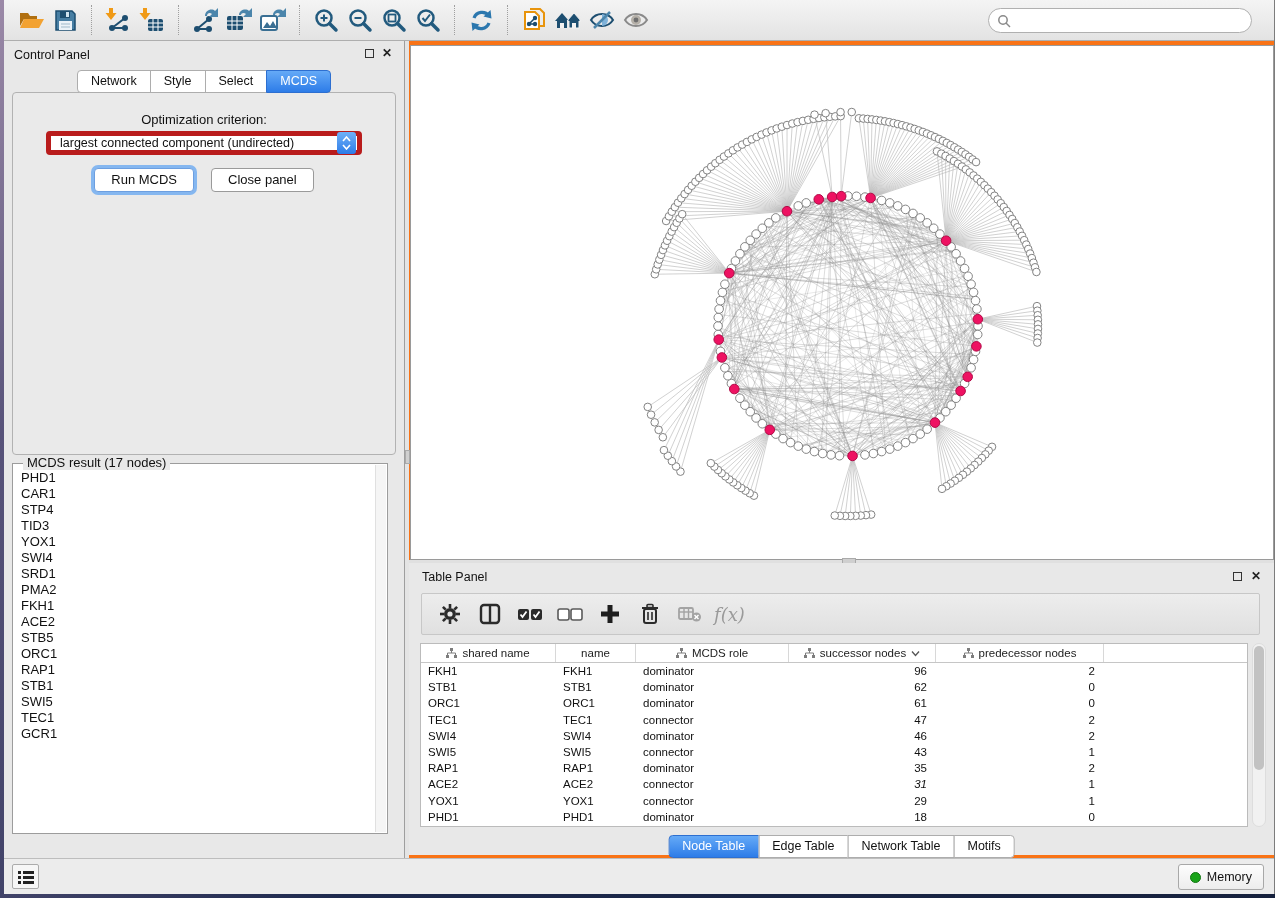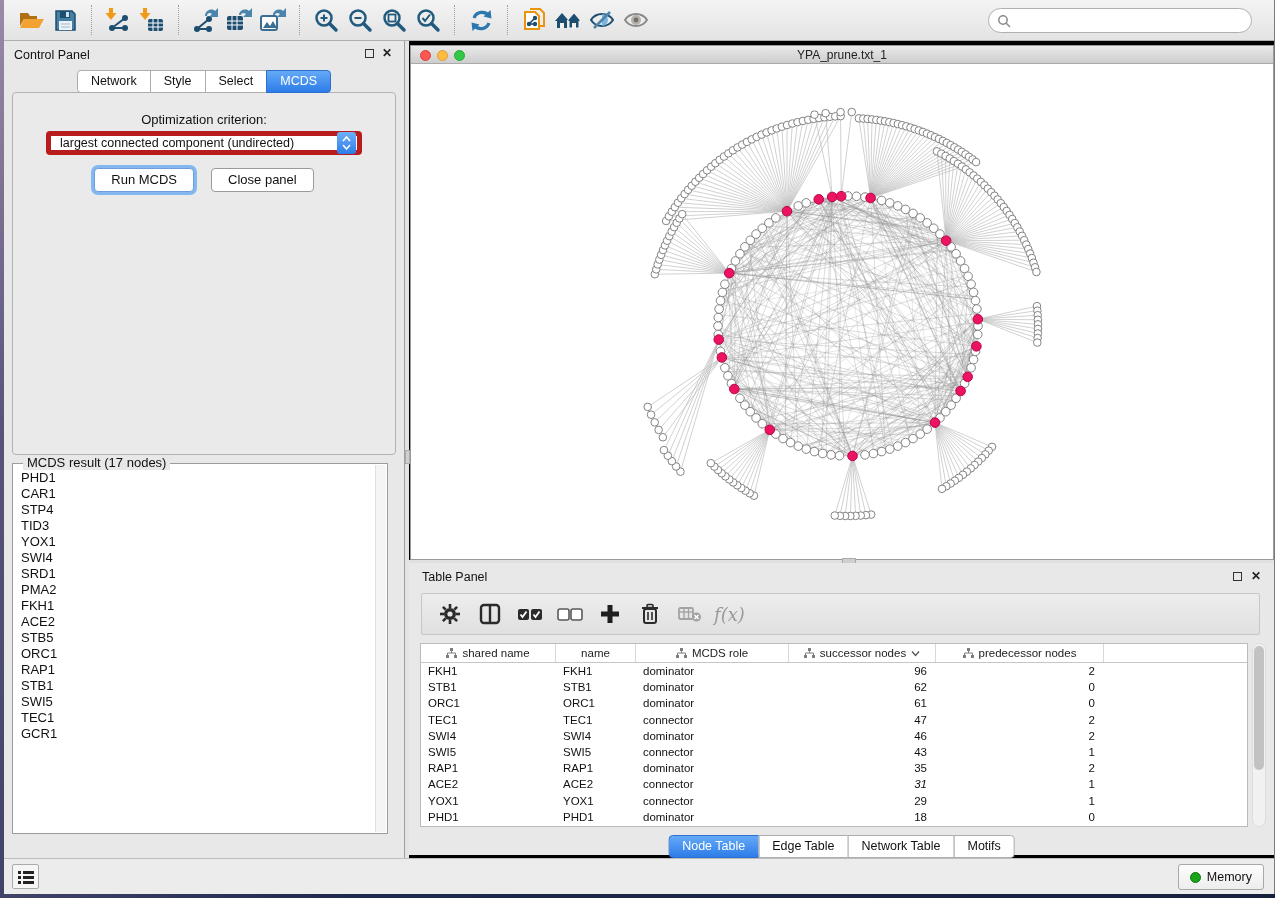--- a/index.html
+++ b/index.html
@@ -1,21 +1,21 @@
 <!DOCTYPE html>
 <html><head>
 <meta charset="utf-8">
 <style>
   * { margin:0; padding:0; box-sizing:border-box; }
   html,body { width:1275px; height:898px; overflow:hidden;
     font-family:"Liberation Sans", sans-serif; }
   body { background:linear-gradient(115deg,#9c8aa8 0%, #58537a 12%, #1e2a4e 45%, #16213d 100%); }
 
   .app { position:absolute; left:4px; top:0; width:1271px; height:894px;
-         background:#000000; border-right:1px solid #7c7c7c; }
+         background:#f97316; border-right:1px solid #7c7c7c; }
 
   
   .toolbar { position:absolute; left:0; top:0; width:100%; height:41px;
     background:linear-gradient(#f4f4f4,#e3e3e3); border-bottom:1px solid #aeaeae;
     display:flex; align-items:center; padding:0 10px; }
   .tb-btn { width:34px; height:34px; display:flex; align-items:center; justify-content:center; cursor:default; }
   .tb-sep { width:0; height:30px; border-left:1px dotted #9f9f9f; margin:0 9px; }
   .searchbox { position:absolute; right:22px; top:8px; width:264px; height:25px;
     background:#fff; border:1px solid #b0b0b0; border-radius:13px;
     display:flex; align-items:center; padding:0 8px; }
@@ -367,26 +367,20 @@
       </div>
     </div>
 
     <div class="v-divider">
       <div class="v-handle"></div>
     </div>
 
     <div class="main-right">
 
       <div class="net-window">
-        <div class="net-titlebar">
-          <span class="traffic t-red"></span>
-          <span class="traffic t-yellow"></span>
-          <span class="traffic t-green"></span>
-          <span class="net-title">YPA_prune.txt_1</span>
-        </div>
         <div class="net-canvas">
           <svg id="net-svg" width="869" height="497" viewBox="0 0 869 497">
               <line x1="318.23909050646193" y1="209.12423640014595" x2="541.9954659582647" y2="185.34524066826077" stroke="#909090" stroke-width="0.8" stroke-opacity="0.38"></line>
               <line x1="318.23909050646193" y1="209.12423640014595" x2="473.8803657363663" y2="137.34111093406995" stroke="#909090" stroke-width="0.8" stroke-opacity="0.38"></line>
               <line x1="318.23909050646193" y1="209.12423640014595" x2="342.9559031272641" y2="351.75359515580124" stroke="#909090" stroke-width="0.8" stroke-opacity="0.38"></line>
               <line x1="318.23909050646193" y1="209.12423640014595" x2="308.12056358384046" y2="244.967945835775" stroke="#909090" stroke-width="0.8" stroke-opacity="0.38"></line>
               <line x1="318.23909050646193" y1="209.12423640014595" x2="432.82560848699546" y2="391.9329613896957" stroke="#909090" stroke-width="0.8" stroke-opacity="0.38"></line>
               <line x1="318.23909050646193" y1="209.12423640014595" x2="460.5192456343657" y2="134.1452187644499" stroke="#909090" stroke-width="0.8" stroke-opacity="0.38"></line>
               <line x1="318.23909050646193" y1="209.12423640014595" x2="561.1165102803443" y2="223.333582066227" stroke="#909090" stroke-width="0.8" stroke-opacity="0.38"></line>
               <line x1="318.23909050646193" y1="209.12423640014595" x2="367.07070363050036" y2="371.5896596822286" stroke="#909090" stroke-width="0.8" stroke-opacity="0.38"></line>

